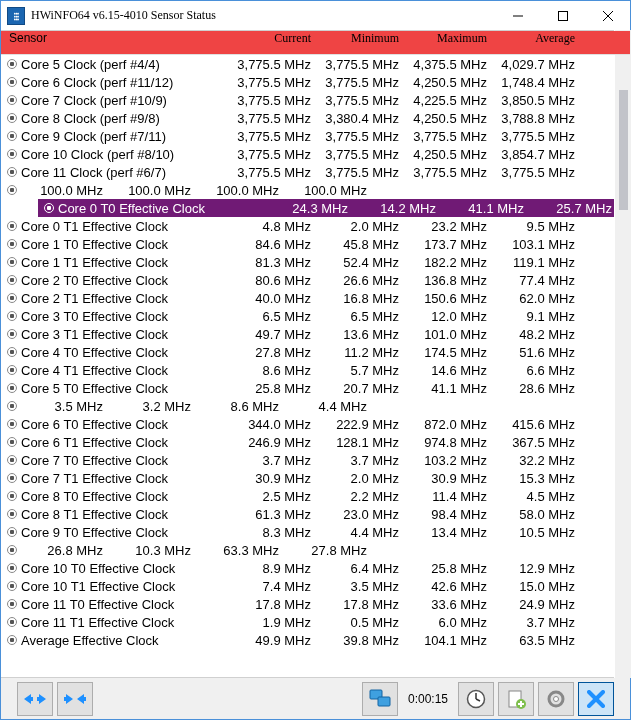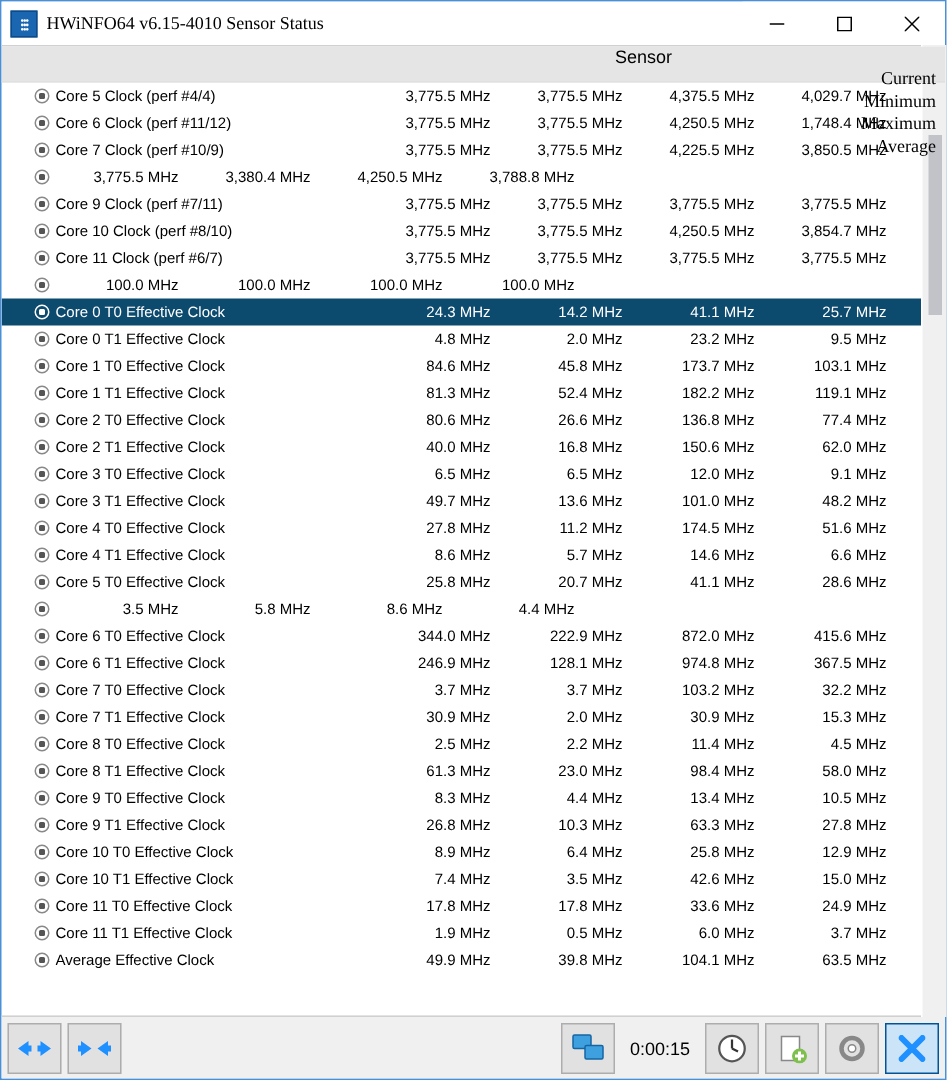--- a/index.html
+++ b/index.html
@@ -6,35 +6,35 @@
   body { font-family: "Segoe UI", Tahoma, sans-serif; font-size: 12px; background: #fff; width: 631px; height: 720px; overflow: hidden; display: flex; flex-direction: column; border: 1px solid #4a90d9; }
   .titlebar { height: 30px; background: #fff; display: flex; align-items: center; padding-left: 6px; border-bottom: 1px solid #d0d0d0; }
   .titlebar-icon { width: 18px; height: 18px; background: #1b66b1; border: 1px solid #104a85; display: flex; align-items: center; justify-content: center; margin-right: 6px; }
   .titlebar-icon-inner { font-size: 10px; color: #fff; font-weight: bold; letter-spacing: -1px; }
   .titlebar-text { flex: 1; font-size: 12px; color: #000; font-family: Liberation Serif, serif; }
   .win-btns { display: flex; }
   .win-btn { width: 45px; height: 29px; display: flex; align-items: center; justify-content: center; background: #fff; }
   .win-btn svg { width: 10px; height: 10px; }
 
   .table-container { flex: 1; overflow-y: auto; overflow-x: hidden; position: relative; }
-  .header-row { display: flex; height: 24px; align-items: flex-end; border-bottom: 1px solid #e0e0e0; position: sticky; top: 0; background: #e5e5e5; z-index: 2; flex-direction: column; }
+  .header-row { display: flex; height: 24px; align-items: flex-start; border-bottom: 1px solid #e0e0e0; position: sticky; top: 0; background: #ef4444; z-index: 2; }
   .header-cell { padding: 0 6px; color: #000; font-weight: normal; }
   .col-sensor { width: 228px; text-align: left; padding-left: 8px; }
   .col-val { width: 88px; text-align: right; font-family: Liberation Serif, serif; }
 
-  .data-row { display: flex; height: 18px; align-items: center; font-size: 10px; padding-left: 16px; }
-  .data-row.selected { background: #0c4a6e; color: #fff; }
+  .data-row { display: flex; height: 18px; align-items: center; font-size: 13px; }
+  .data-row.selected { background: #701a75; color: #fff; margin-left: 37px; }
   .row-icon { width: 10px; height: 10px; border: 1px solid #888; border-radius: 50%; margin-left: 6px; margin-right: 4px; flex-shrink: 0; position: relative; }
   .row-icon::after { content: ""; position: absolute; width: 4px; height: 4px; background: #555; top: 2px; left: 2px; border-radius: 1px; }
   .data-row.selected .row-icon { border-color: #fff; }
   .data-row.selected .row-icon::after { background: #fff; }
   .sensor-name { width: 208px; white-space: nowrap; overflow: hidden; }
   .val-cell { width: 88px; text-align: right; padding-right: 6px; white-space: nowrap; }
 
-  .toolbar { height: 42px; border-top: 1px solid #d0d0d0; background: #f0f0f0; display: flex; align-items: center; padding: 0 4px; gap: 4px; }
+  .toolbar { height: 42px; border-top: 1px solid #d0d0d0; background: #f0f0f0; display: flex; align-items: center; padding: 0 16px; gap: 4px; }
   .tb-btn { width: 36px; height: 34px; border: 1px solid #adadad; background: #e1e1e1; display: flex; align-items: center; justify-content: center; }
   .tb-btn.active { background: #cce4f7; border-color: #005499; }
   .tb-spacer { flex: 1; }
   .tb-time { font-size: 12px; padding: 0 6px; }
 
   .outer-scroll { position: absolute; right: 0; top: 30px; bottom: 42px; width: 17px; background: #f0f0f0; border-left: 1px solid #fff; }
   .outer-thumb { position: absolute; left: 4px; width: 9px; top: 60px; height: 120px; background: #c2c3c9; }
 </style>
 </head>
 <body>
@@ -92,20 +92,21 @@
       <div class="data-row">
         <div class="row-icon"></div>
         <div class="sensor-name">Core 7 Clock (perf #10/9)</div>
         <div class="val-cell">3,775.5 MHz</div>
         <div class="val-cell">3,775.5 MHz</div>
         <div class="val-cell">4,225.5 MHz</div>
         <div class="val-cell">3,850.5 MHz</div>
       </div>
       <div class="data-row">
         <div class="row-icon"></div>
+        <div class="sensor-name">Core 8 Clock (perf #9/8)</div>
         <div class="val-cell">3,775.5 MHz</div>
         <div class="val-cell">3,380.4 MHz</div>
         <div class="val-cell">4,250.5 MHz</div>
         <div class="val-cell">3,788.8 MHz</div>
       </div>
       <div class="data-row">
         <div class="row-icon"></div>
         <div class="sensor-name">Core 9 Clock (perf #7/11)</div>
         <div class="val-cell">3,775.5 MHz</div>
         <div class="val-cell">3,775.5 MHz</div>
@@ -219,21 +220,21 @@
         <div class="row-icon"></div>
         <div class="sensor-name">Core 5 T0 Effective Clock</div>
         <div class="val-cell">25.8 MHz</div>
         <div class="val-cell">20.7 MHz</div>
         <div class="val-cell">41.1 MHz</div>
         <div class="val-cell">28.6 MHz</div>
       </div>
       <div class="data-row">
         <div class="row-icon"></div>
         <div class="val-cell">3.5 MHz</div>
-        <div class="val-cell">5.8 MHz</div>
+        <div class="val-cell">3.2 MHz</div>
         <div class="val-cell">8.6 MHz</div>
         <div class="val-cell">4.4 MHz</div>
       </div>
       <div class="data-row">
         <div class="row-icon"></div>
         <div class="sensor-name">Core 6 T0 Effective Clock</div>
         <div class="val-cell">344.0 MHz</div>
         <div class="val-cell">222.9 MHz</div>
         <div class="val-cell">872.0 MHz</div>
         <div class="val-cell">415.6 MHz</div>
@@ -281,21 +282,20 @@
       <div class="data-row">
         <div class="row-icon"></div>
         <div class="sensor-name">Core 9 T0 Effective Clock</div>
         <div class="val-cell">8.3 MHz</div>
         <div class="val-cell">4.4 MHz</div>
         <div class="val-cell">13.4 MHz</div>
         <div class="val-cell">10.5 MHz</div>
       </div>
       <div class="data-row">
         <div class="row-icon"></div>
-        <div class="sensor-name">Core 9 T1 Effective Clock</div>
         <div class="val-cell">26.8 MHz</div>
         <div class="val-cell">10.3 MHz</div>
         <div class="val-cell">63.3 MHz</div>
         <div class="val-cell">27.8 MHz</div>
       </div>
       <div class="data-row">
         <div class="row-icon"></div>
         <div class="sensor-name">Core 10 T0 Effective Clock</div>
         <div class="val-cell">8.9 MHz</div>
         <div class="val-cell">6.4 MHz</div>

